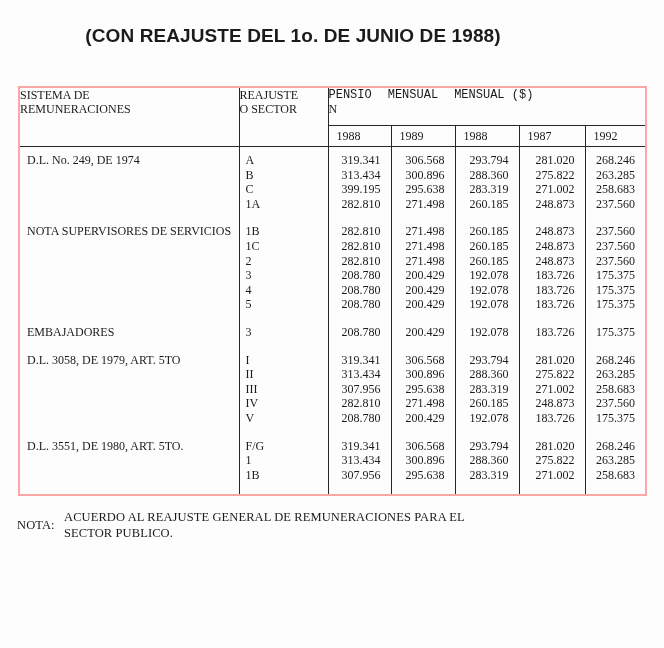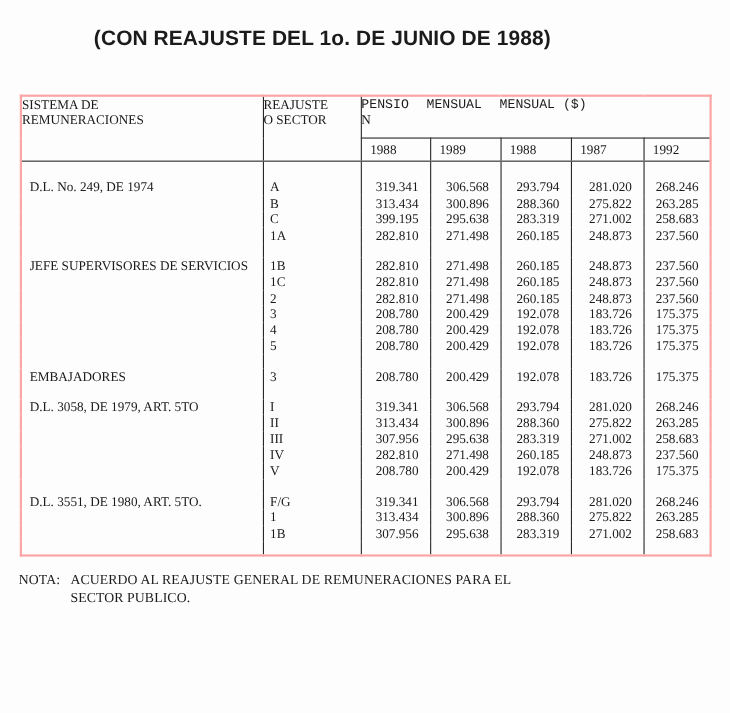--- a/index.html
+++ b/index.html
@@ -50,31 +50,32 @@
   tr.years-row { height: 21px; }
   .th-system, .th-grade { padding: 5px 0 0 7px; }
   .th-pension { padding: 5px 0 0 73px; }
   .pension-l1 { display: flex; gap: 16px; font-family: Liberation Mono, monospace; }
   tr.years-row th { padding: 3px 0 0 8px; margin-left: 45px; }
 
   .pension-table tbody td { line-height: 14.6px; }
   td.system { padding-left: 7px; }
   td.grade  { padding-left: 6px; }
   td.num    { text-align: right; padding-right: 10px; }
-  tr.first-data td { padding-top: 16px; }
+  tr.first-data td { padding-top: 6px; }
   tr.spacer td { height: 13px; }
   tr.end-pad td { height: 13px; }
 
   
   .nota {
     display: flex;
     margin: 14px 0 0 17px;
     font-size: 12.5px;
     line-height: 15.5px;
     letter-spacing: 0.1px;
+    align-items: center;
   }
   .nota-label { flex: 0 0 47px; }
 </style>
 </head>
 <body>
 
 <div class="title-block">
   <div>(CON REAJUSTE DEL 1o. DE JUNIO DE 1988)</div>
 </div>
 
@@ -155,21 +156,21 @@
       <tr class="spacer">
         <td class="system"></td>
         <td class="grade"></td>
         <td class="num"></td>
         <td class="num"></td>
         <td class="num"></td>
         <td class="num"></td>
         <td class="num"></td>
       </tr>
       <tr>
-        <td class="system">JEFE SUPERVISORES DE SERVICIOS</td>
+        <td class="system">NOTA SUPERVISORES DE SERVICIOS</td>
         <td class="grade">1B</td>
         <td class="num">282.810</td>
         <td class="num">271.498</td>
         <td class="num">260.185</td>
         <td class="num">248.873</td>
         <td class="num">237.560</td>
       </tr>
       <tr>
         <td class="system"></td>
         <td class="grade">1C</td>

